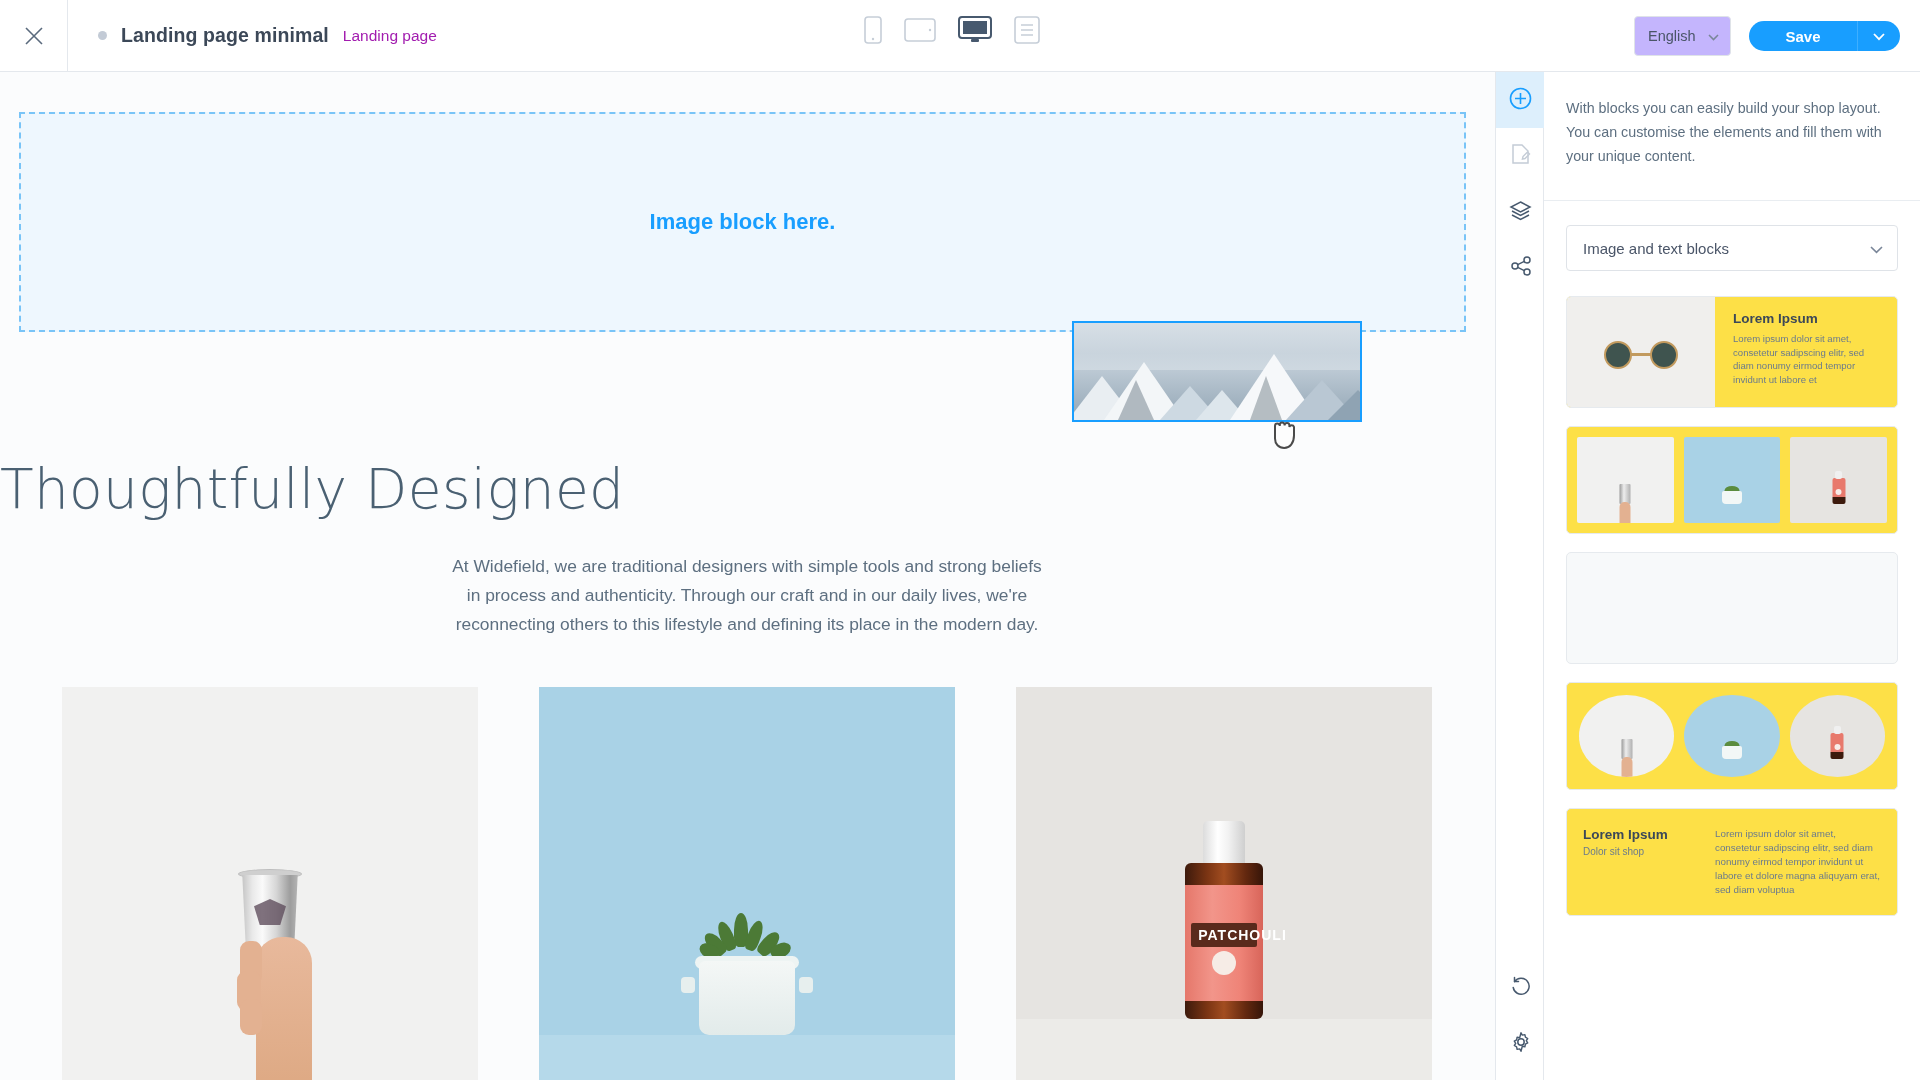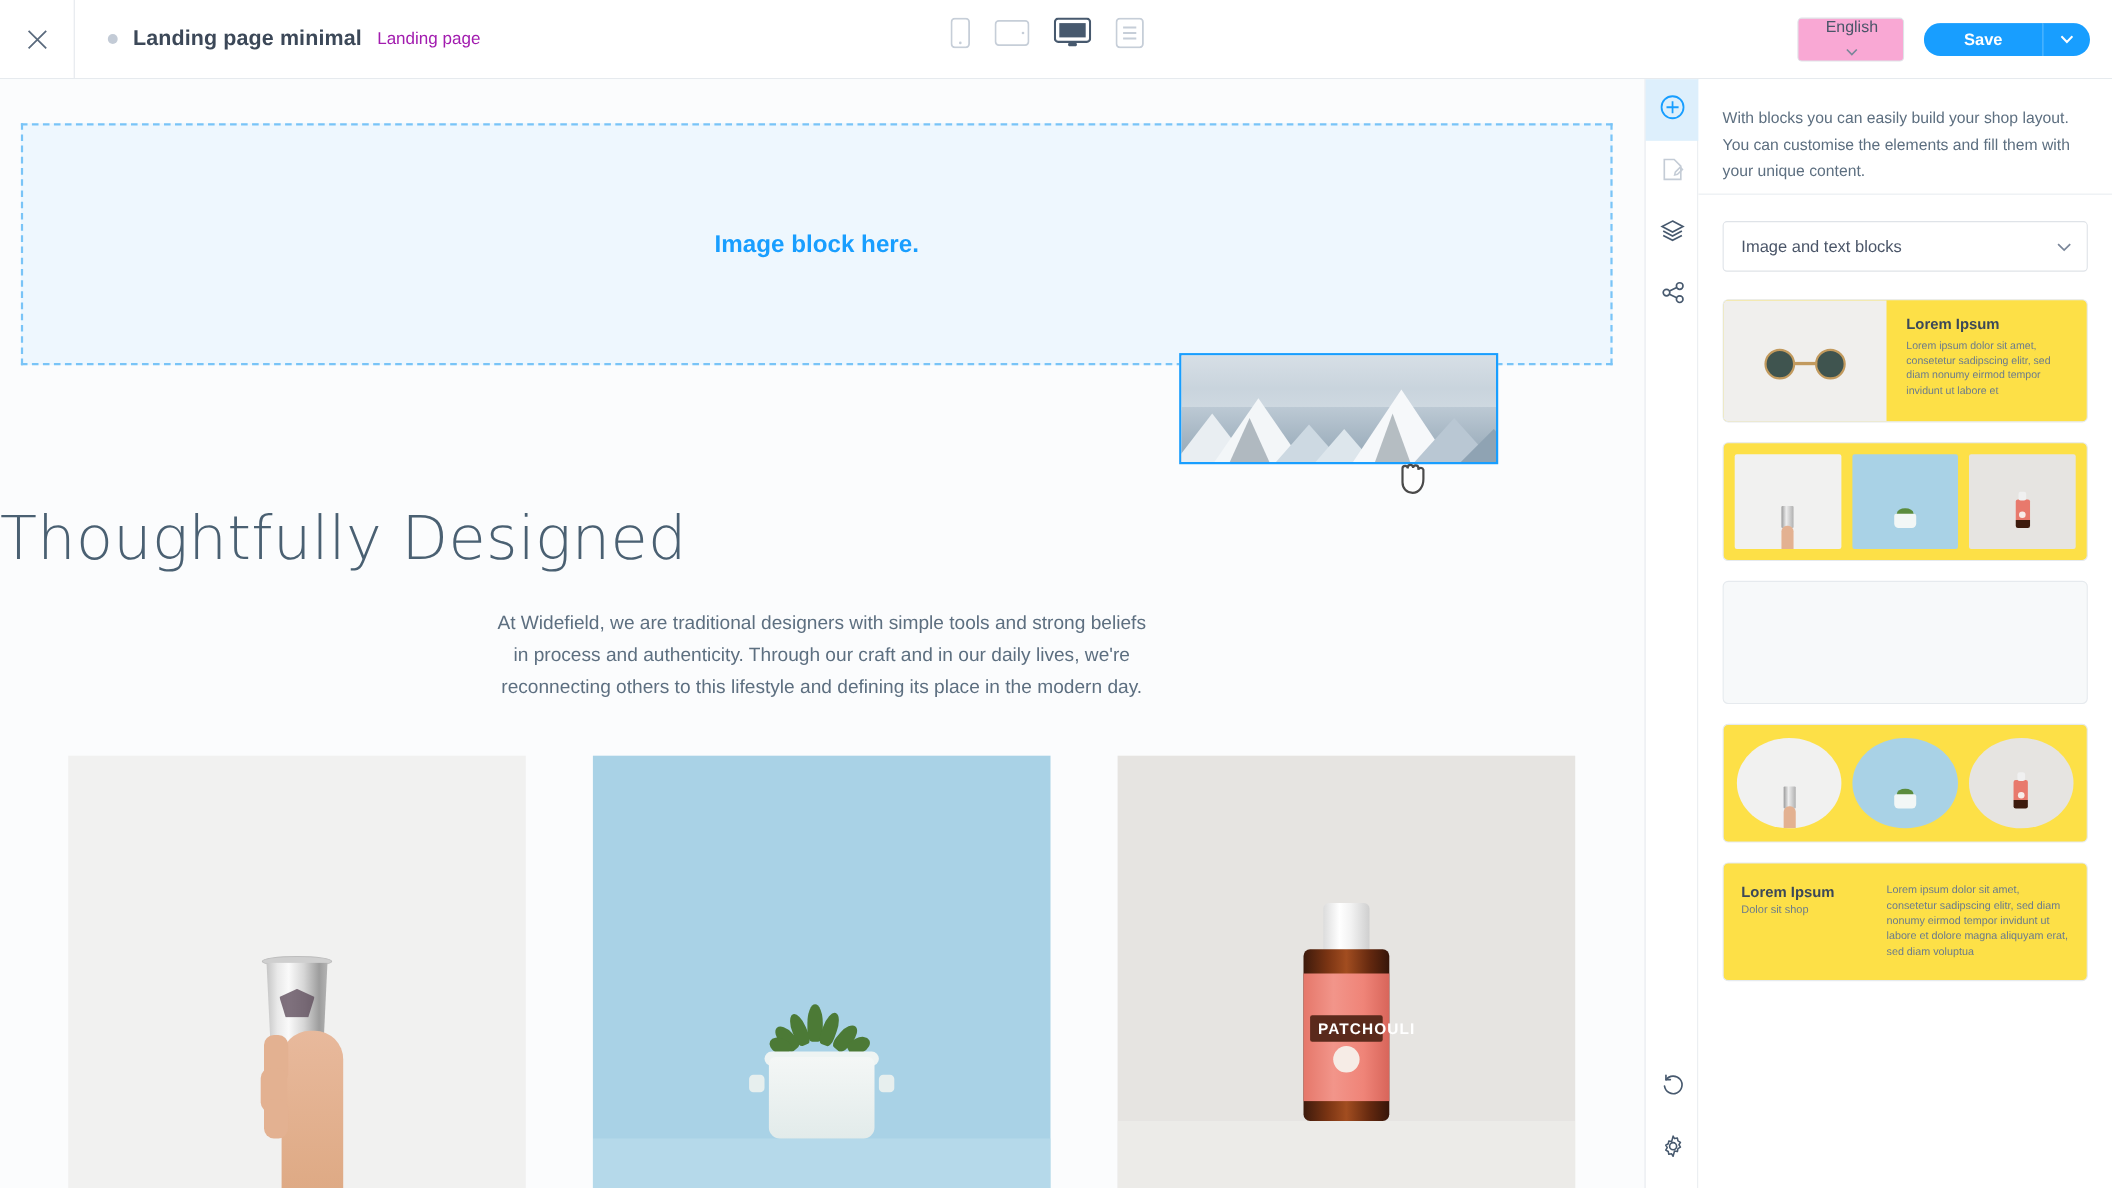--- a/index.html
+++ b/index.html
@@ -47,26 +47,25 @@
   }
   .device-icons svg { display: block; cursor: pointer; }
 
   .topbar-right {
     position: absolute; right: 20px; top: 16px;
     display: flex; align-items: center; gap: 18px;
   }
   .lang-select {
     width: 97px; height: 40px;
     border: 1px solid #dfe3e8; border-radius: 4px;
-    background: #f9a8d4;
+    background: #c4b5fd;
     display: flex; align-items: center; justify-content: space-between;
     padding: 0 11px 0 13px;
     font-size: 14.5px; color: #4a5568;
     cursor: pointer;
-    flex-direction: column;
   }
   .save-group {
     display: flex; height: 30px; border-radius: 16px; overflow: hidden;
   }
   .save-btn {
     background: #189eff; color: #fff;
     font-size: 15px; font-weight: bold;
     width: 108px; display: flex; align-items: center; justify-content: center;
     cursor: pointer; border: none;
     font-family: "Liberation Sans", sans-serif;
@@ -268,21 +267,21 @@
   }
   .panel-head {
     height: 58px; flex: 0 0 58px;
     display: flex; align-items: center; justify-content: space-between;
     padding: 0 18px 0 22px;
     border-bottom: 1px solid #e9edf1;
   }
   .panel-title { font-size: 19px; color: #3c4858; }
   .panel-close { cursor: pointer; display: flex; }
   .panel-desc {
-    padding: 24px 22px 8px 22px;
+    padding: 24px 22px 32px 22px;
     font-size: 14.3px; line-height: 24px; color: #5d6f80;
     border-bottom: 1px solid #e9edf1;
   }
   .panel-body {
     flex: 1; overflow: hidden; padding: 24px 22px 0 22px;
   }
   .block-select {
     width: 100%; height: 46px;
     border: 1px solid #dfe3e8; border-radius: 4px;
     display: flex; align-items: center; justify-content: space-between;

